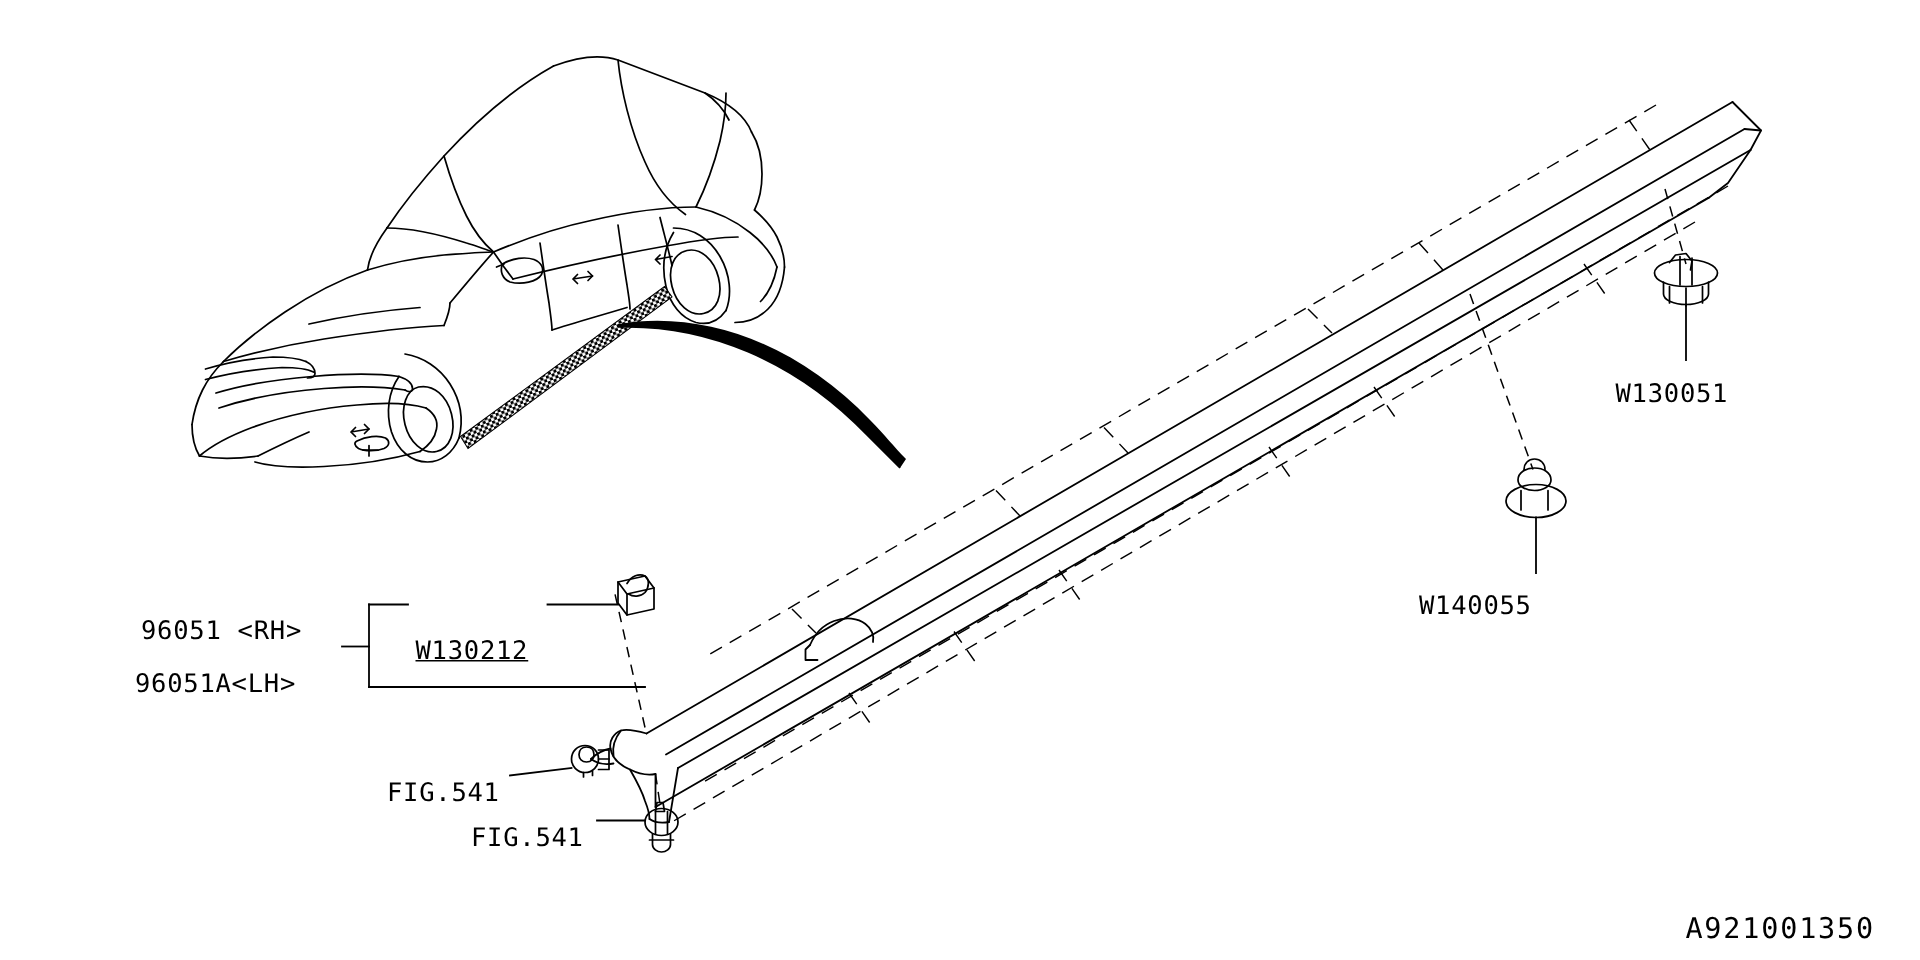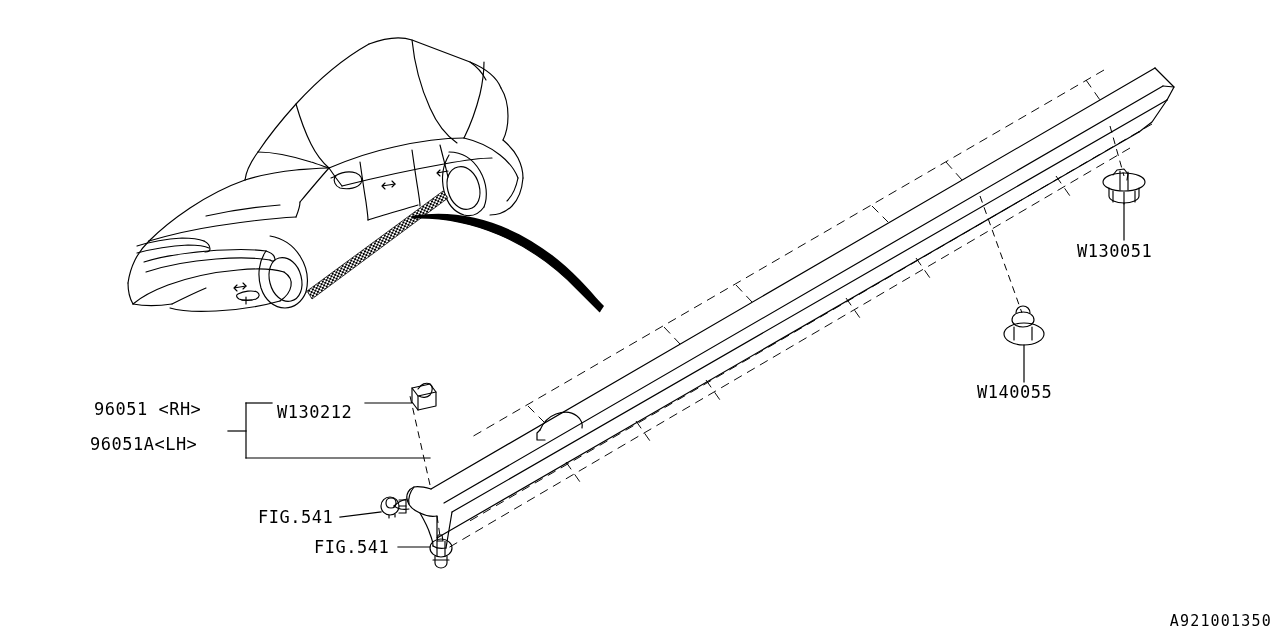--- a/index.html
+++ b/index.html
@@ -29,26 +29,27 @@
     overflow: visible;
   }
   .lbl {
     position: absolute;
     font-family: "DejaVu Sans Mono", "Liberation Mono", monospace;
     font-size: 17px;
     letter-spacing: 0.5px;
     color: #000000;
     white-space: pre;
     line-height: 20px;
+    margin-top: 12px;
   }
   #part-code {
     position: absolute;
-    right: 8px;
+    right: 30px;
     bottom: 10px;
-    font-size: 15px;
+    font-size: 19px;
     letter-spacing: 1.2px;
   }
 </style>
 </head>
 <body>
 
 <div id="diagram-root">
 
   <svg class="layer" viewBox="0 0 1280 640">
     <g fill="none" stroke="#000" stroke-width="1.15" stroke-linejoin="round" stroke-linecap="round">
@@ -275,25 +276,25 @@
       <path d="M340 517 L 381 512"></path>
 
       <path d="M398 547 L 430 547"></path>
     </g>
   </svg>
 
   <div class="lbl" style="left:94px; top:399px;">96051 &lt;RH&gt;</div>
 
   <div class="lbl" style="left:90px; top:434px;">96051A&lt;LH&gt;</div>
 
-  <div class="lbl" style="left:277px; top:402px;">W130212</div>
+  <div class="lbl" style="left:277px; top:412px;text-decoration:underline;">W130212</div>
 
   <div class="lbl" style="left:1077px; top:241px;">W130051</div>
 
-  <div class="lbl" style="left:977px; top:382px;">W140055</div>
+  <div class="lbl" style="left:946px; top:382px;">W140055</div>
 
   <div class="lbl" style="left:258px; top:507px;">FIG.541</div>
 
   <div class="lbl" style="left:314px; top:537px;">FIG.541</div>
 
   <div id="part-code">A921001350</div>
 
 </div>
 
 </body></html>

